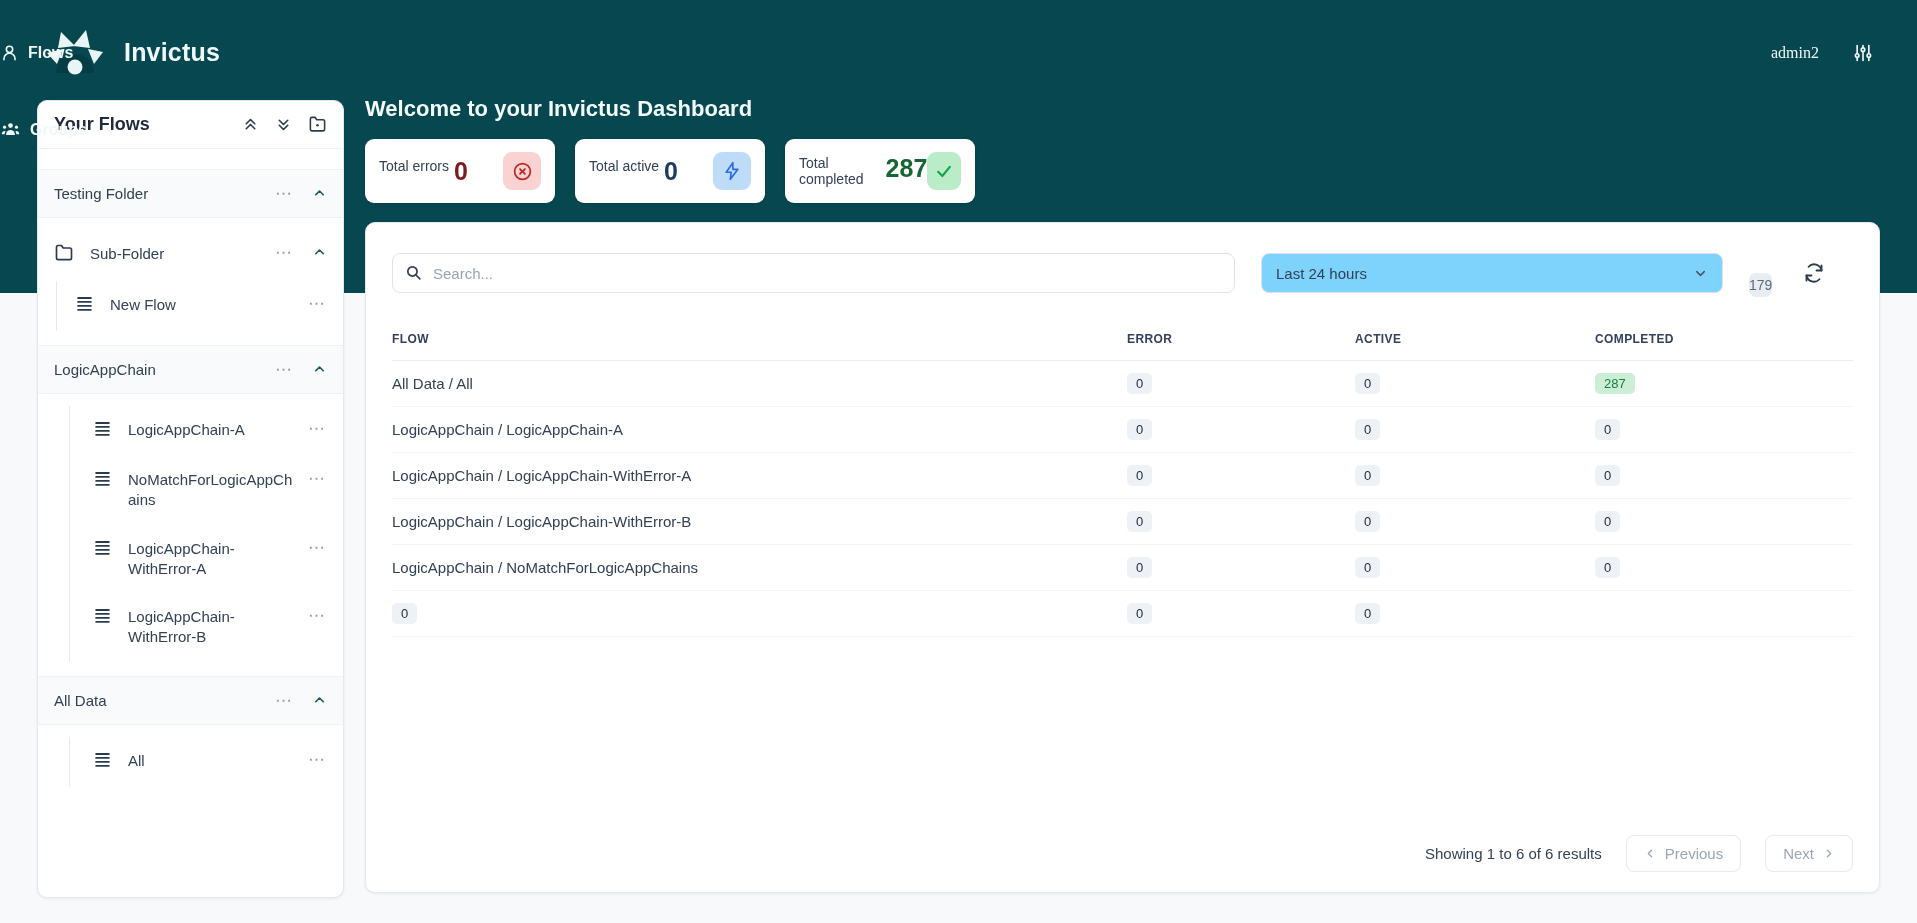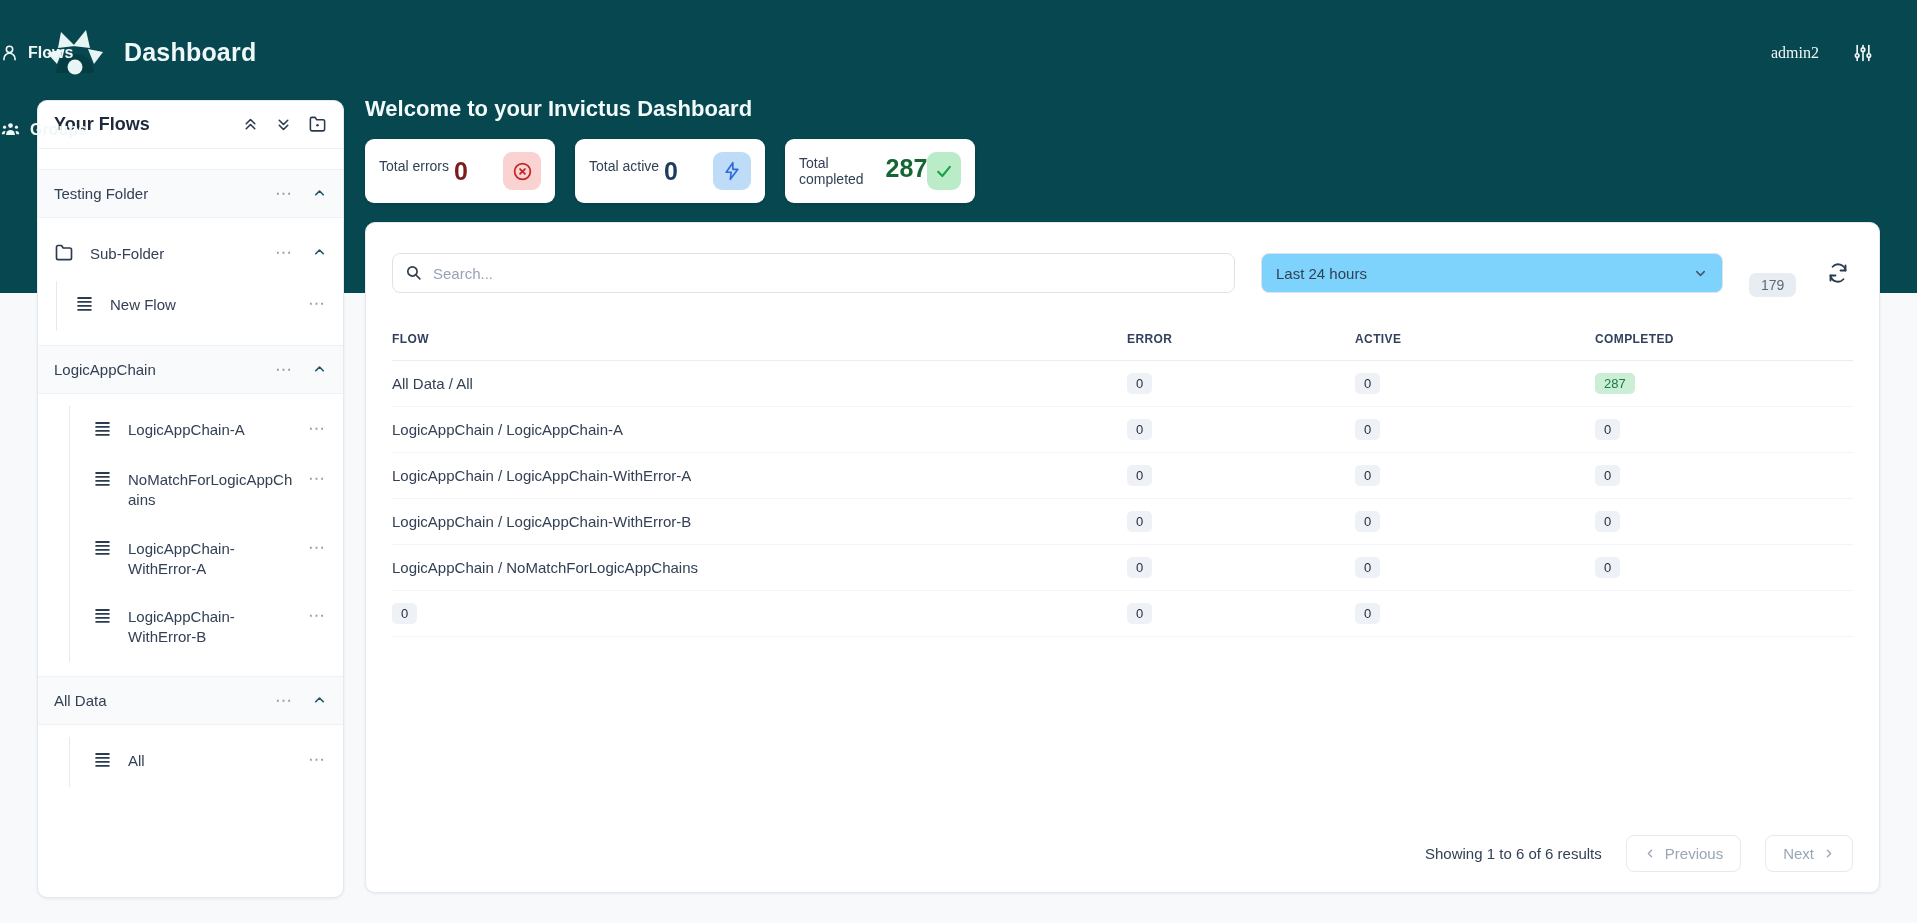--- a/index.html
+++ b/index.html
@@ -59,21 +59,21 @@
   
   .table-card { background:#ffffff; border:1px solid #e5e9f0; border-radius:10px; box-shadow:0 1px 3px rgba(15,23,42,.07); height:671px; display:flex; flex-direction:column; padding:26px 26px 20px 26px; }
   .toolbar { display:flex; align-items:center; gap:26px; margin-bottom:20px; }
   .search-wrap { position:relative; width:843px; }
   .search-input { width:100%; height:40px; border:1px solid #dde3ec; border-radius:8px; padding:0 21px 0 40px; font-size:15px; color:#334155; font-family:"Liberation Sans", sans-serif; outline:none; background:#fff; }
   .search-input::placeholder { color:#97a3b4; }
   .search-icon { position:absolute; left:13px; top:11px; color:#343f4e; }
   .select-wrap { position:relative; width:462px; }
   .select-box { width:100%; height:40px; border:1px solid #dde3ec; border-radius:8px; background:#7dd3fc; display:flex; align-items:center; padding:0 14px; font-size:15px; color:#334155; cursor:pointer; }
   .select-chevron { margin-left:auto; color:#475569; display:flex; }
-  .count-badge { background:#e8edf3; color:#5b6troke77; color:#5b6b77; font-size:14px; padding:4px 12px; border-radius:7px;margin-top:24px; }
+  .count-badge { background:#e8edf3; color:#5b6troke77; color:#5b6b77; font-size:14px; padding:4px 0; border-radius:7px;margin-top:24px; }
   .refresh-btn { background:none; border:none; cursor:pointer; color:#2b3b4e; display:flex; margin-left:6px; }
 
   .grid-table { width:100%; }
   .gt-row { display:grid; grid-template-columns:1fr 228px 240px 258px; align-items:center; border-bottom:1px solid #f1f4f8; min-height:46px; }
   .gt-head { min-height:44px; border-bottom:1px solid #e9edf3; }
   .gt-head .gt-cell { font-size:12px; font-weight:bold; letter-spacing:.4px; color:#33415e; text-transform:uppercase; }
   .gt-cell { font-size:15px; color:#334155; padding:4px 4px 4px 0; }
   .flow-link { cursor:pointer; }
   .badge { display:inline-block; background:#eef1f6; color:#1e293b; font-size:13px; padding:3px 9px; border-radius:5px; }
   .badge.green { background:#cdeed6; color:#15803d; }
@@ -95,21 +95,21 @@
       <span>
         <svg width="62" height="48" viewBox="0 0 62 48">
           <polygon points="3,26 19,22 13,37" fill="#e7f6f5"></polygon>
           <polygon points="17,5 31,19 14,21" fill="#e7f6f5"></polygon>
           <polygon points="42,3 46,21 29,19" fill="#e7f6f5"></polygon>
           <polygon points="59,25 44,22 50,37" fill="#e7f6f5"></polygon>
           <path d="M12,46 a19,19 0 0 1 38,0 z" fill="#063d44"></path>
           <circle cx="31" cy="40" r="7.5" fill="#e7f6f5"></circle>
         </svg>
       </span>
-      <span class="brand-name">Dashboard</span>
+      <span class="brand-name">Invictus</span>
     </div>
 
     <nav class="nav-center">
       <div class="nav-item">
         <span>
           <svg width="19" height="19" viewBox="0 0 24 24" fill="none" stroke="currentColor" stroke-width="2" stroke-linecap="round" stroke-linejoin="round">
             <path d="M4 4h13a2 2 0 0 1 2 2v12a2 2 0 0 0 2 2H6a2 2 0 0 1-2-2z"></path>
             <path d="M19 20a2 2 0 0 0 2-2v-8h-2"></path>
             <line x1="8" y1="8" x2="13" y2="8"></line>
               <line x1="8" y1="12" x2="13" y2="12"></line>

